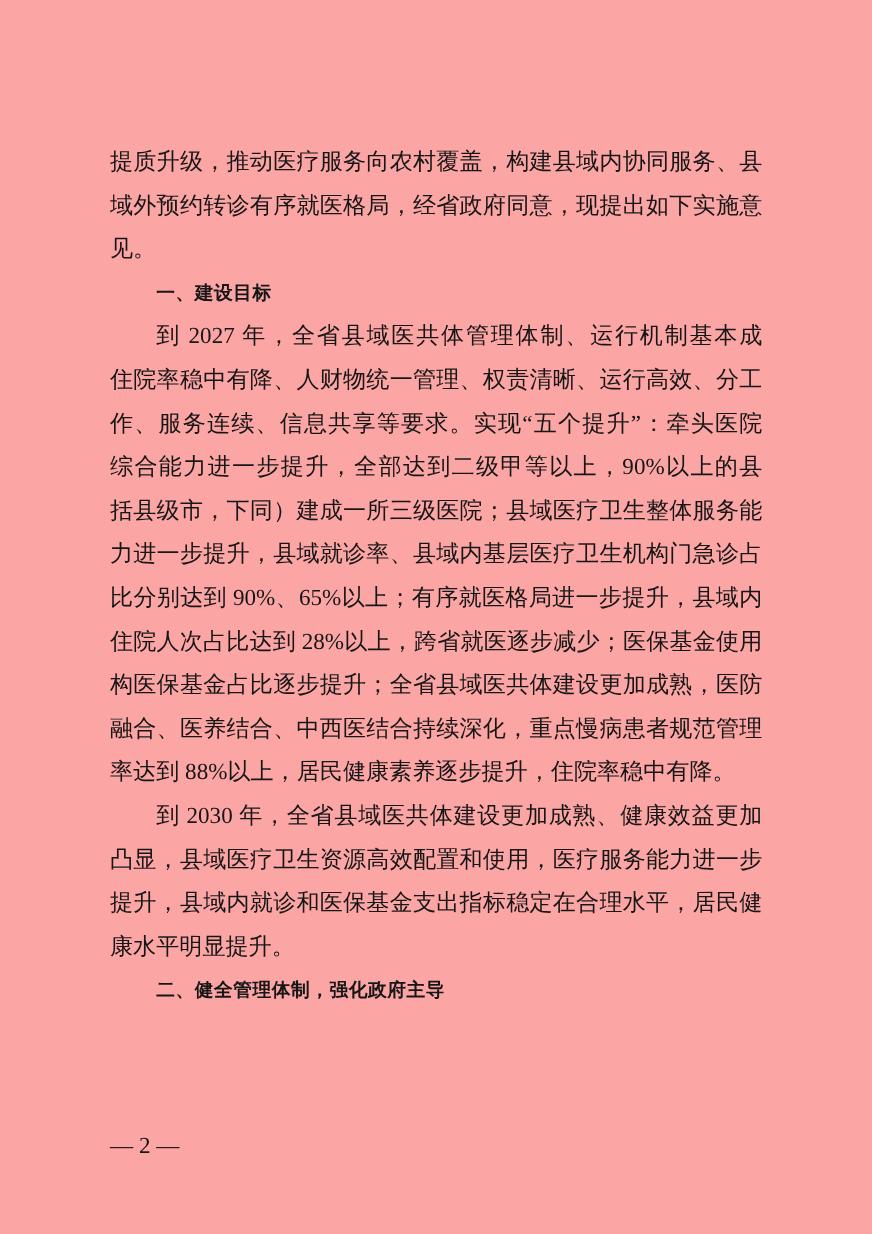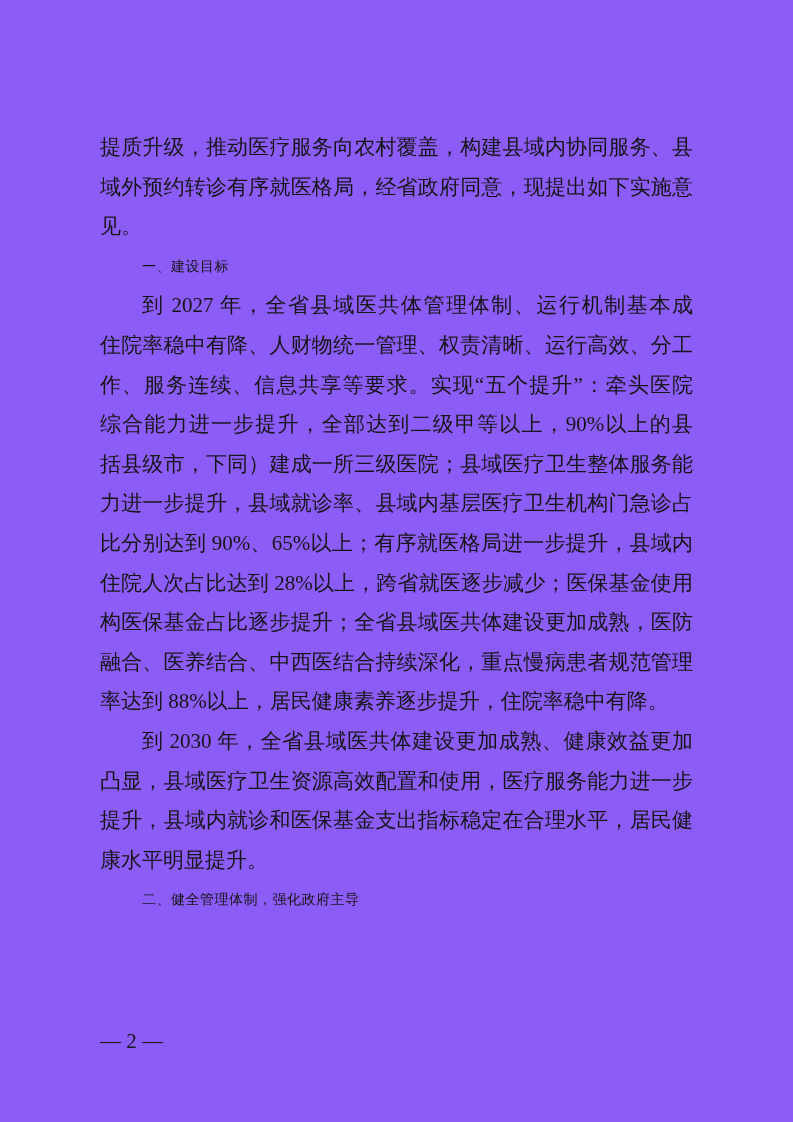--- a/index.html
+++ b/index.html
@@ -4,21 +4,21 @@
 <style>
   html, body {
     margin: 0;
     padding: 0;
     background: #ffffff;
   }
   .page {
     position: relative;
     width: 793px;
     height: 1122px;
-    background: #8b5cf6;
+    background: #fca5a5;
     overflow: hidden;
     font-family: "Liberation Serif", "DejaVu Serif", serif;
     color: #161616;
   }
   .content {
     position: absolute;
     left: 100px;
     top: 128px;
     width: 593px;
   }
@@ -31,22 +31,22 @@
   }
   .line.justify {
     text-align: justify;
     text-align-last: justify;
   }
   .line.indent {
     text-indent: 42px;
   }
   .heading {
     font-family: "Liberation Sans", "DejaVu Sans", sans-serif;
-    font-weight: normal;
-    font-size: 14px;
+    font-weight: bold;
+    font-size: 17px;
     line-height: 39.6px;
     height: 39.6px;
     padding-left: 42px;
     letter-spacing: 0.5px;
   }
   .footer {
     position: absolute;
     left: 100px;
     top: 1028px;
     font-size: 21px;

